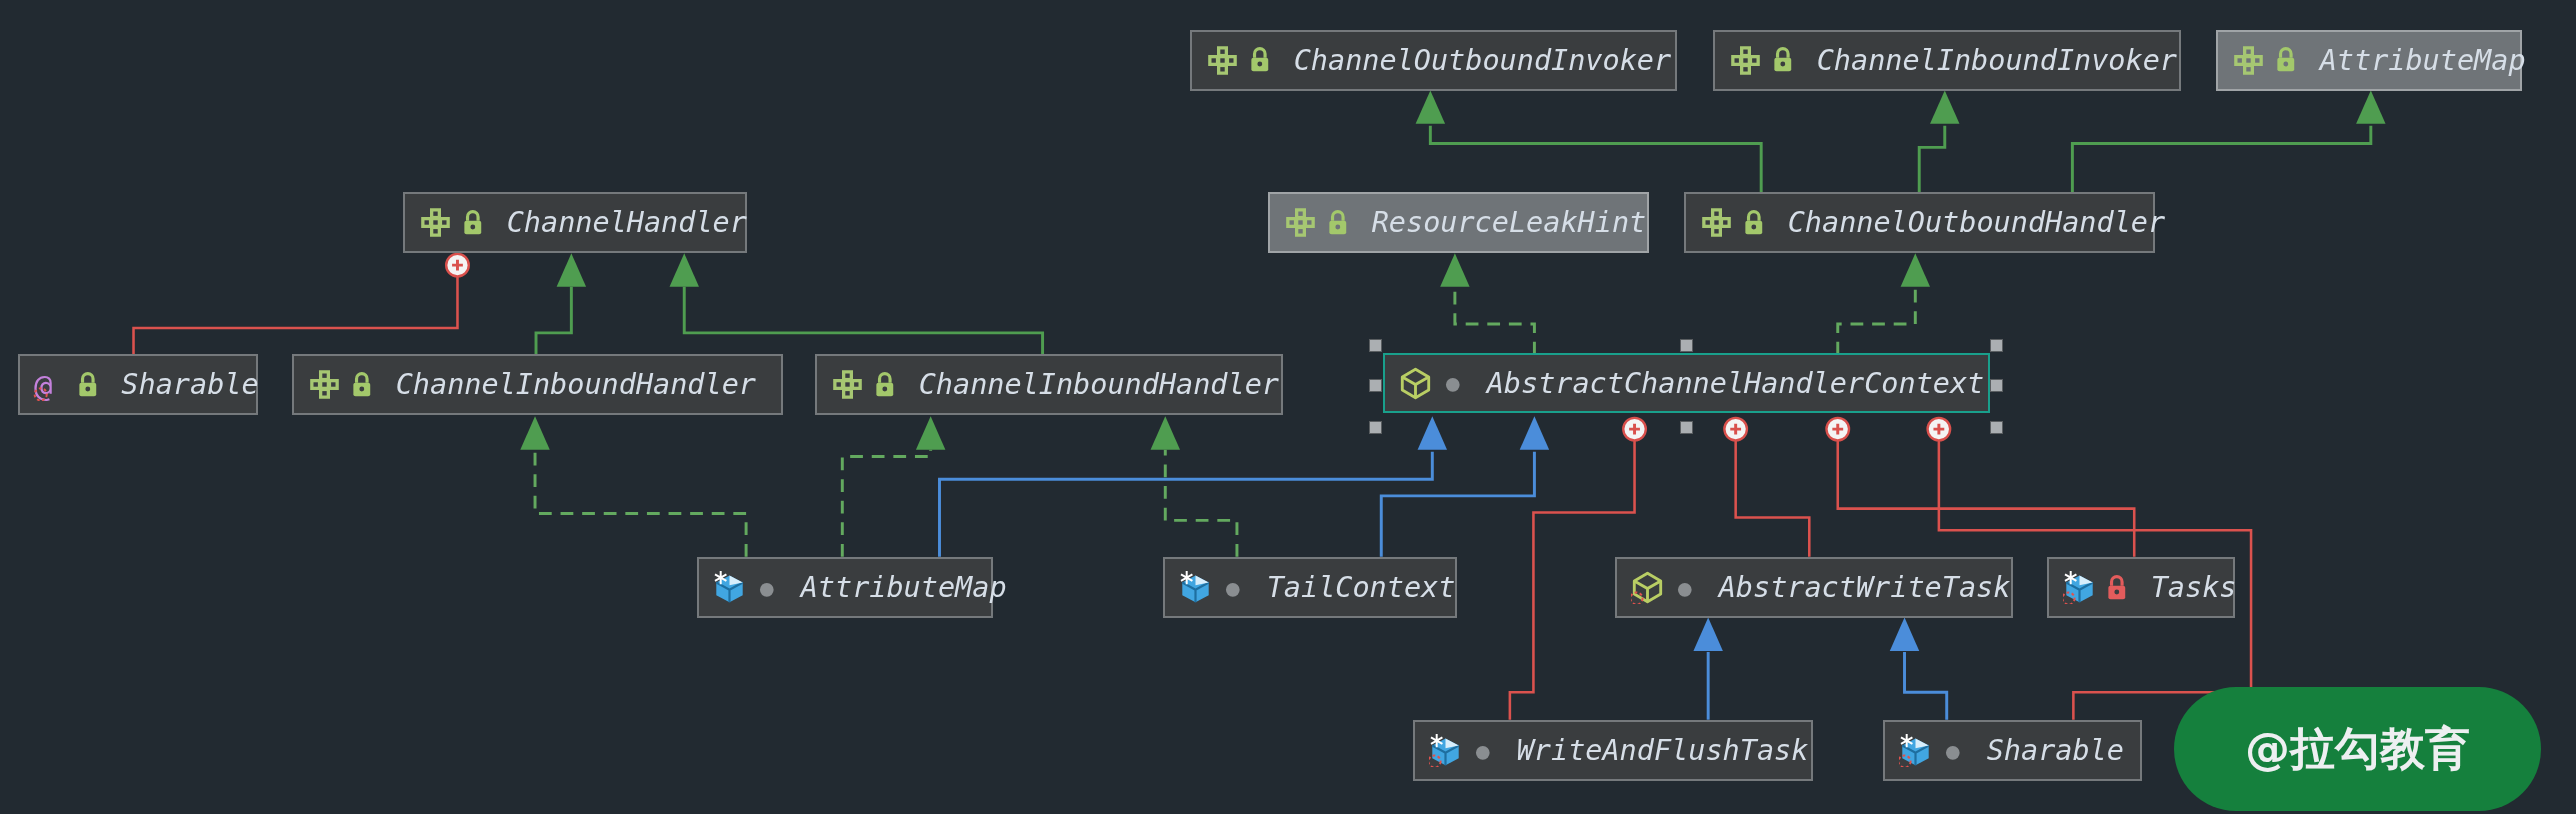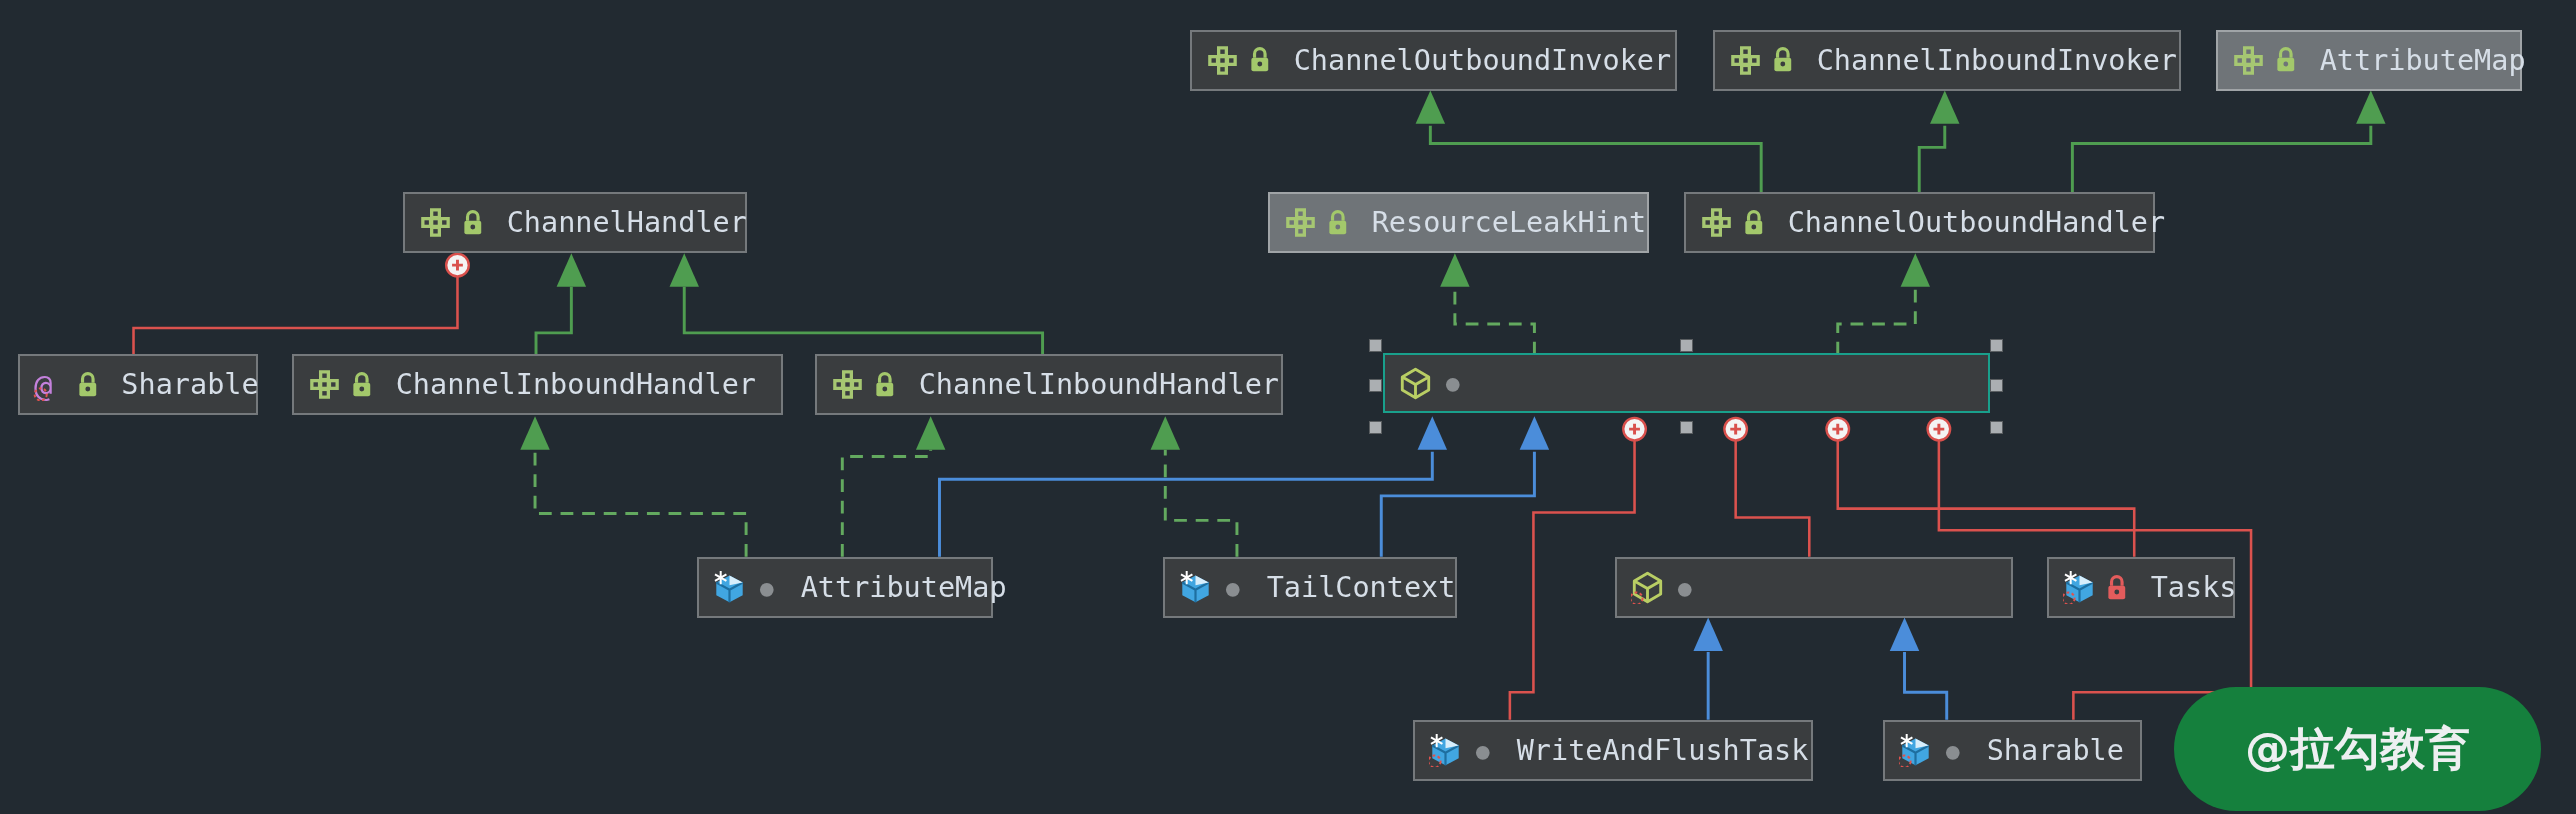--- a/index.html
+++ b/index.html
@@ -11,21 +11,21 @@
   .edges{position:absolute;left:0;top:0;pointer-events:none;}
   .node{
     position:absolute;height:57px;
     background:#3A3D3F;border:2px solid #75797C;
     display:flex;align-items:center;
     padding-left:13.7px;box-sizing:content-box;
   }
   .node.external{background:#6F7478;border-color:#A0A4A7;text-align:center;}
   .node.selected{border:2.9px solid #19A08C;height:56px;margin:-1px;}
   .node .label{
-    color:#D6DEE7;font-size:28.5px;letter-spacing:0;margin-left:21.6px;white-space:nowrap;
+    color:#D6DEE7;font-size:28.5px;letter-spacing:0;margin-left:21.6px;white-space:nowrap;font-style:italic;
   }
   .ticon{width:33px;height:33px;flex:0 0 auto;}
   .micon{width:23.6px;height:29.5px;flex:0 0 auto;margin-left:9.8px;}
   .handle{position:absolute;width:12.8px;height:12.8px;background:#ABAFB2;border:1px solid #5A5E61;box-sizing:border-box;}
   .watermark{
     position:absolute;left:2174px;top:687px;width:367px;height:124px;
     background:#15803d;border-radius:62px;
     display:flex;align-items:center;justify-content:center;
     color:#EDEFF1;font-size:45px;font-weight:bold;
     font-family:"DejaVu Sans","Liberation Sans",sans-serif;
@@ -276,20 +276,21 @@
 </div>
 
 <div class="node selected" style="left:1384px;top:354px;width:589px">
   <svg class="ticon" viewBox="0 0 30 30">
       <path d="M15 2 L27 9 V21 L15 28 L3 21 V9 Z" fill="none" stroke="#B9CE64" stroke-width="2.6" stroke-linejoin="round"></path>
       <path d="M3 9 L15 16 L27 9 M15 16 V28" fill="none" stroke="#B9CE64" stroke-width="2.6"></path>
     </svg>
   <svg class="micon" viewBox="0 0 22 28">
       <circle cx="11" cy="16" r="6.5" fill="#8A8E91"></circle>
     </svg>
+  <span class="label">AbstractChannelHandlerContext</span>
 </div>
 
 <div class="handle" style="left:1369px;top:339px"></div>
 <div class="handle" style="left:1680px;top:339px"></div>
 <div class="handle" style="left:1990px;top:339px"></div>
 <div class="handle" style="left:1369px;top:379px"></div>
 <div class="handle" style="left:1990px;top:379px"></div>
 <div class="handle" style="left:1369px;top:421px"></div>
 <div class="handle" style="left:1680px;top:421px"></div>
 <div class="handle" style="left:1990px;top:421px"></div>
@@ -326,20 +327,21 @@
 
 <div class="node" style="left:1615px;top:557px;width:380px">
   <svg class="ticon" viewBox="0 0 30 30">
       <path d="M15 2 L27 9 V21 L15 28 L3 21 V9 Z" fill="none" stroke="#B9CE64" stroke-width="2.6" stroke-linejoin="round"></path>
       <path d="M3 9 L15 16 L27 9 M15 16 V28" fill="none" stroke="#B9CE64" stroke-width="2.6"></path>
       <circle cx="5" cy="25" r="5.5" fill="none" stroke="#E0524E" stroke-width="1.8" stroke-dasharray="2.5 2.2"></circle>
     </svg>
   <svg class="micon" viewBox="0 0 22 28">
       <circle cx="11" cy="16" r="6.5" fill="#8A8E91"></circle>
     </svg>
+  <span class="label">AbstractWriteTask</span>
 </div>
 
 <div class="node" style="left:2047px;top:557px;width:170px">
   <svg class="ticon" viewBox="0 0 30 30">
       <path d="M15 4 L27 10.5 V22 L15 28.5 L3 22 V10.5 Z" fill="#41A6E1"></path>
       <path d="M3 10.5 L15 17 L27 10.5 M15 17 V28.5" stroke="#1E6FA0" stroke-width="2" fill="none"></path>
       <path d="M15 4 L27 10.5 L15 13 Z" fill="#D8EEFB"></path>
       <g stroke="#FFFFFF" stroke-width="1.8" fill="none">
         <path d="M7 0 V12 M1.8 3 L12.2 9 M12.2 3 L1.8 9"></path>
       </g>

